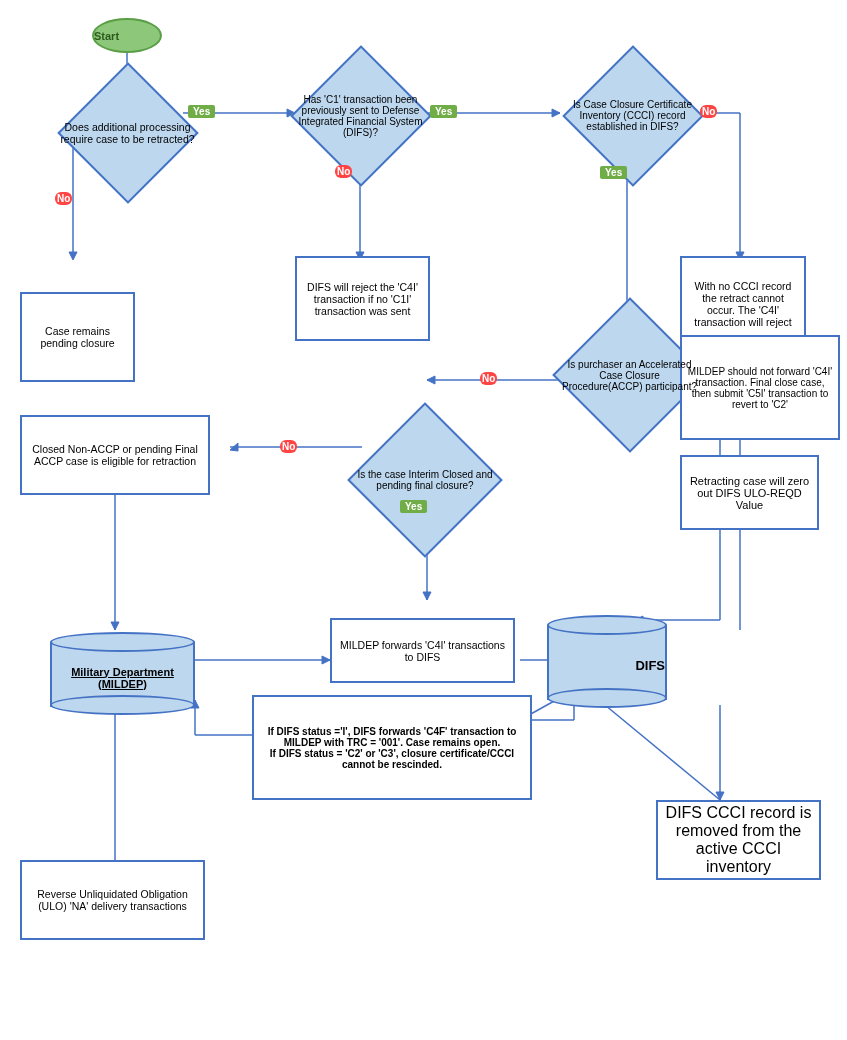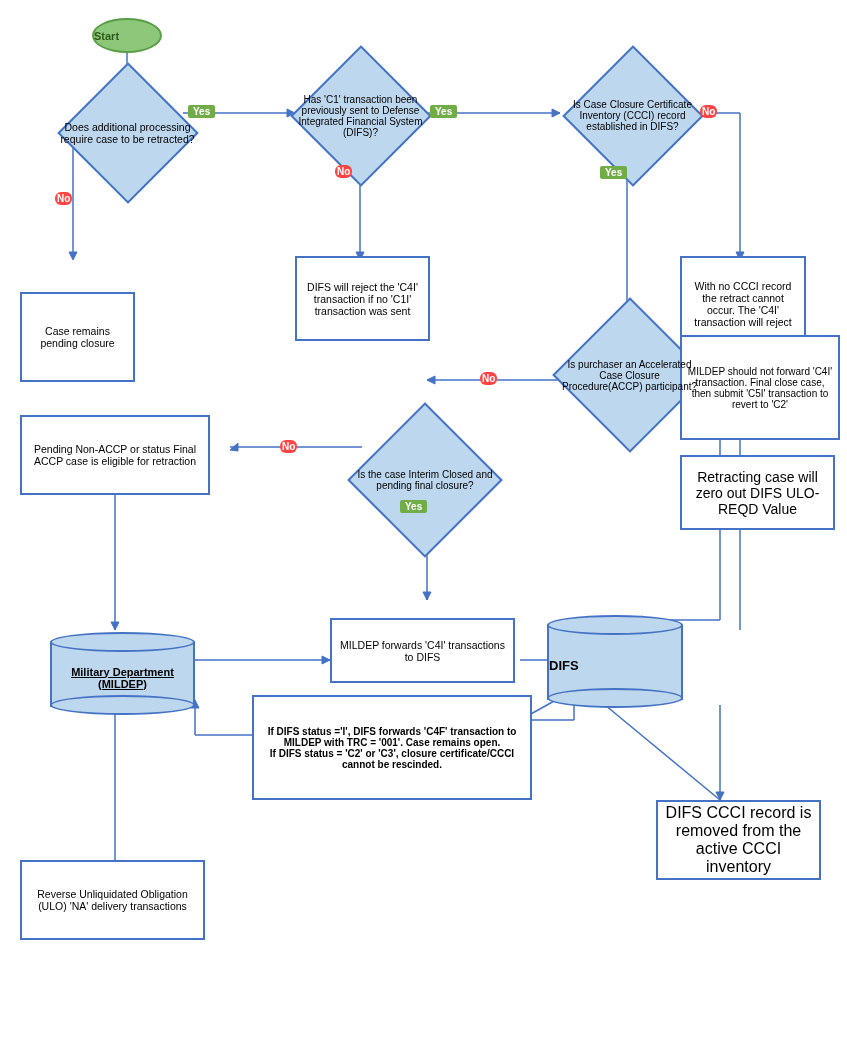--- a/index.html
+++ b/index.html
@@ -276,48 +276,48 @@
 
   <div class="label-no" style="left:280px; top:440px;">
     <span>No</span>
   </div>
 
   <div class="label-yes" style="left:400px; top:500px;">
     <span>Yes</span>
   </div>
 
   <div class="node rect-box" style="left:20px; top:415px; width:190px; height:80px; font-size:10.5px;">
-    <span>Pending Non-ACCP or status Final ACCP case is eligible for retraction</span>
+    <span>Closed Non-ACCP or pending Final ACCP case is eligible for retraction</span>
   </div>
 
   <div class="node rect-box" style="left:680px; top:335px; width:160px; height:105px; font-size:10px;">
     <span>MILDEP should not forward 'C4I' transaction.  Final close case, then submit 'C5I' transaction to revert to 'C2'</span>
   </div>
 
   <div style="position:absolute; left:50px; top:632px; width:145px; height:80px;text-decoration:underline;">
     <div class="cylinder-body" style="position:relative; width:145px; height:65px; margin-top:10px; display:flex; align-items:center; justify-content:center;">
       <div class="cylinder-top" style="top:-10px;"></div>
       <span style="font-size:11px; font-weight:bold; text-align:center; z-index:2; position:relative; padding-top:8px;">Military Department (MILDEP)</span>
       <div class="cylinder-bottom-ellipse"></div>
     </div>
   </div>
 
   <div class="node rect-box" style="left:330px; top:618px; width:185px; height:65px; font-size:10.5px;">
     <span>MILDEP forwards 'C4I' transactions to DIFS</span>
   </div>
 
   <div style="position:absolute; left:547px; top:615px; width:120px; height:90px;">
-    <div class="cylinder-body" style="position:relative; width:136px; height:75px; margin-top:10px; display:flex; align-items:center; justify-content:flex-start;">
+    <div class="cylinder-body" style="position:relative; width:120px; height:75px; margin-top:10px; display:flex; align-items:center; justify-content:flex-end;">
       <div class="cylinder-top" style="top:-10px;"></div>
       <span style="font-size:13px; font-weight:bold; text-align:center; z-index:2; position:relative; padding-top:8px;">DIFS</span>
       <div class="cylinder-bottom-ellipse"></div>
     </div>
   </div>
 
-  <div class="node rect-box" style="left:680px; top:455px; width:155px; height:75px; font-size:14px;">
+  <div class="node rect-box" style="left:680px; top:455px; width:139px; height:75px; font-size:11px;">
     <span>Retracting case will zero out DIFS ULO-REQD Value</span>
   </div>
 
   <div class="node rect-box" style="left:252px; top:695px; width:280px; height:105px; font-size:10px; white-space: pre-line; font-weight: bold;">
     <span style="white-space:pre-line;">If DIFS status ='I', DIFS forwards 'C4F' transaction to MILDEP with TRC = '001'.  Case remains open.
 If DIFS status = 'C2' or 'C3', closure certificate/CCCI cannot be rescinded.</span>
   </div>
 
   <div class="node rect-box" style="left:656px; top:800px; width:165px; height:80px; font-size:16px;">
     <span>DIFS CCCI record is removed from the active CCCI inventory</span>

